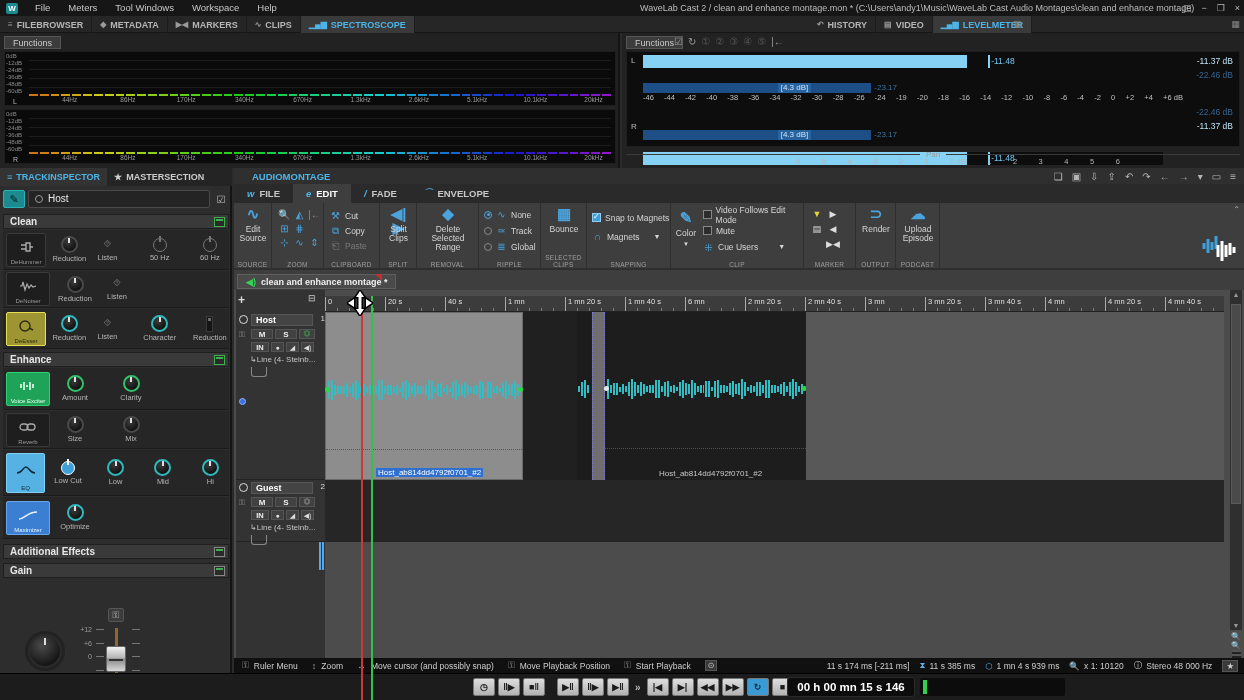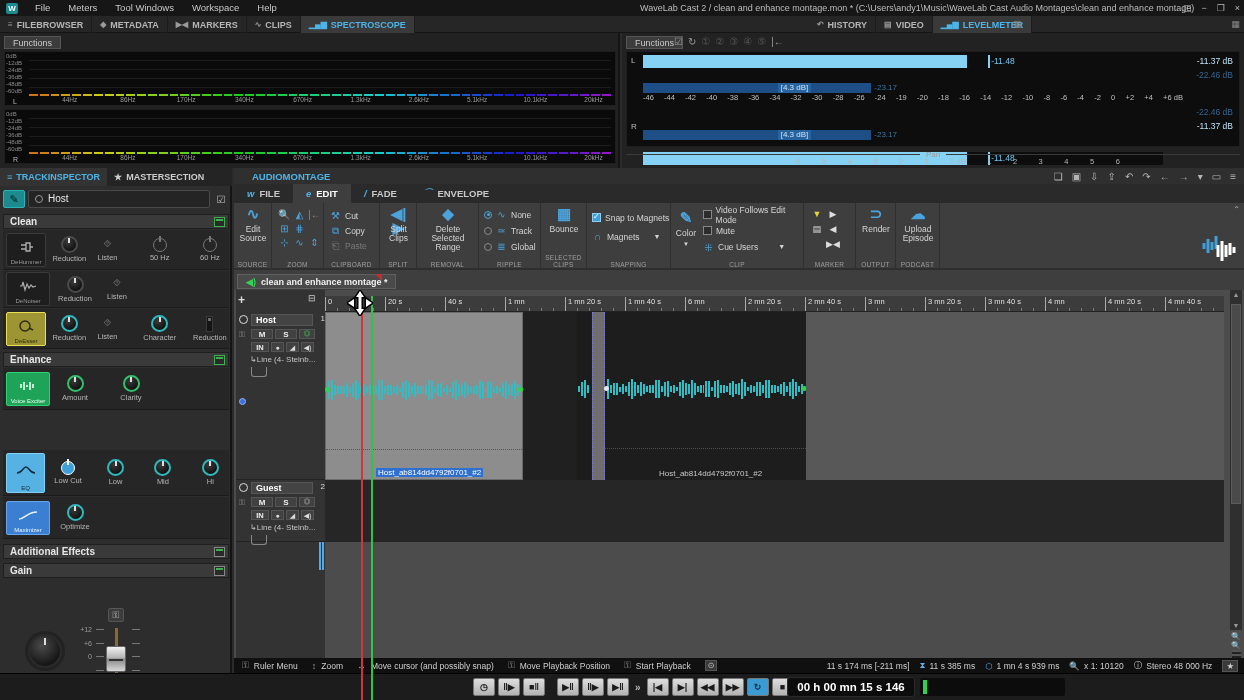--- a/index.html
+++ b/index.html
@@ -928,20 +928,37 @@
       <div class="ctrl">
           <div class="knob gact"></div>
           <div class="clab">Amount</div>
         </div>
       <div class="ctrl" style="margin-left:14px">
           <div class="knob gact"></div>
           <div class="clab">Clarity</div>
         </div>
     </div>
 
+    <div class="fx-row" style="top:243px;height:38px">
+      <div class="tile">
+        <svg width="18" height="10" viewBox="0 0 18 10">
+            <rect x="1" y="2" width="8" height="6" rx="3" stroke="#aaa" fill="none" stroke-width="1.3"></rect>
+            <rect x="8" y="2" width="8" height="6" rx="3" stroke="#aaa" fill="none" stroke-width="1.3"></rect>
+          </svg>
+        <div class="tcap">Reverb</div>
+      </div>
+      <div class="ctrl">
+          <div class="knob"></div>
+          <div class="clab">Size</div>
+        </div>
+      <div class="ctrl" style="margin-left:14px">
+          <div class="knob"></div>
+          <div class="clab">Mix</div>
+        </div>
+    </div>
 
     <div class="fx-row" style="top:282px;height:46px">
       <div class="tile ltblue" style="height:40px">
         <svg width="20" height="12" viewBox="0 0 20 12">
             <path d="M1 9 C6 9 7 3 10 3 C13 3 14 9 19 9" stroke="#0d2a3a" fill="none" stroke-width="1.5"></path>
           </svg>
         <div class="tcap">EQ</div>
       </div>
       <div class="ctrl">
           <div class="power on"></div>

